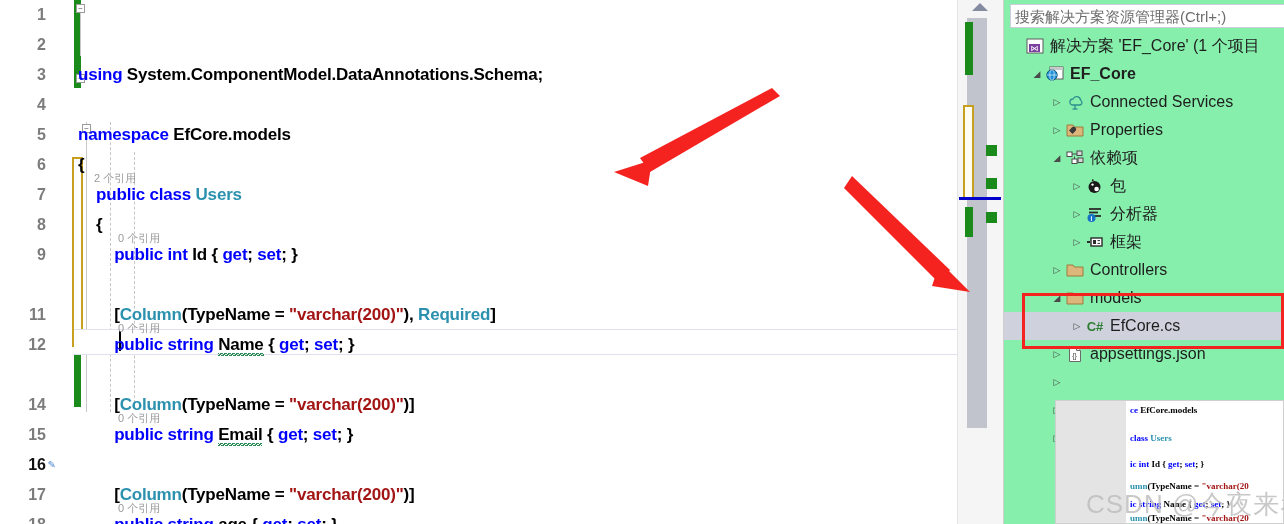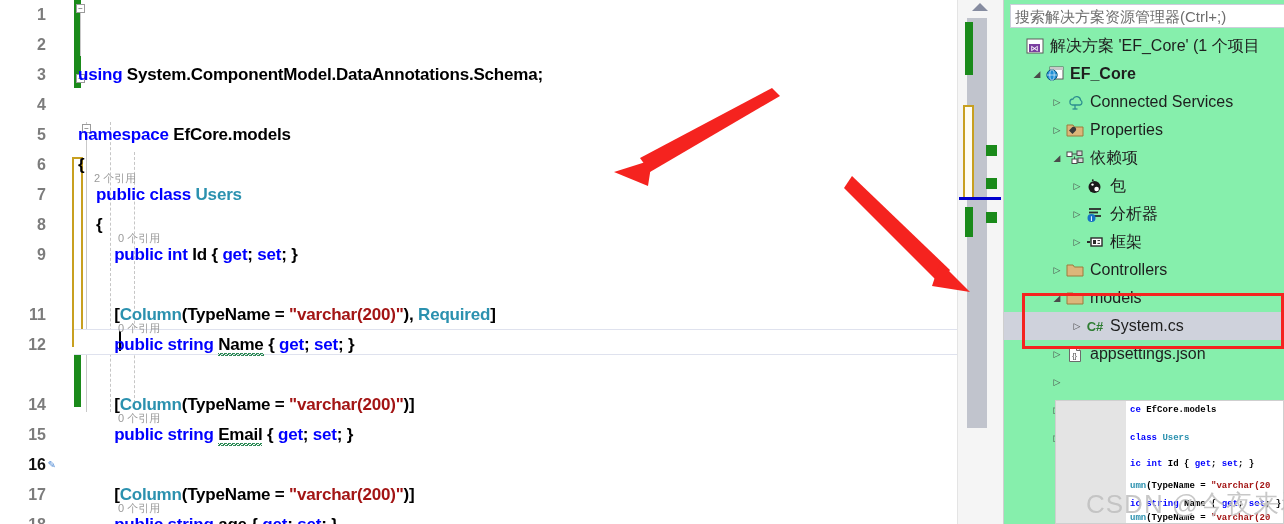--- a/index.html
+++ b/index.html
@@ -162,21 +162,21 @@
     width:229px; height:124px;
     background:#ffffff; border:1px solid #cfcfcf;
     overflow:hidden;
   }
   #preview-blank {
     position:absolute; left:0; top:0; width:70px; height:124px;
     background:#e4e4e4;
   }
   .pv-line {
     position:absolute; left:74px;
-    font-family:Liberation Mono, monospace;
+    font-family:Liberation Serif, serif;
     font-size:9px; font-weight:bold; white-space:nowrap;
   }
   
   #watermark {
     position:absolute; left:1086px; top:487px;
     font-size:26px; color:#bfbfbf; opacity:.85;
     font-family:"Liberation Sans",sans-serif;
     white-space:nowrap; letter-spacing:1px;
     pointer-events:none;
   }
@@ -428,21 +428,21 @@
           <span class="se-lbl">models</span>
         </div>
         <div class="se-row selected" style="top: 280px;">
           <span style="width: 66px; flex: 0 0 auto;"></span>
           <span class="se-exp">▷</span>
           <span class="se-ico">
             <svg width="18" height="18" viewBox="0 0 18 18">
               <text x="9" y="14" font-size="13" fill="#2e7d32" text-anchor="middle" font-family="sans-serif" font-weight="bold">C#</text>
             </svg>
           </span>
-          <span class="se-lbl">System.cs</span>
+          <span class="se-lbl">EfCore.cs</span>
         </div>
         <div class="se-row" style="top: 308px;">
           <span style="width: 46px; flex: 0 0 auto;"></span>
           <span class="se-exp">▷</span>
           <span class="se-ico">
             <svg width="18" height="18" viewBox="0 0 18 18">
               <path d="M3.5 1.5h7l4 4v11h-11z" fill="#fff" stroke="#6b6b6b"></path>
               <path d="M10.5 1.5v4h4" fill="#e3e3e3" stroke="#6b6b6b"></path>
               <text x="8.5" y="13" font-size="7" fill="#3a3a3a" text-anchor="middle" font-family="sans-serif">{}</text>
             </svg>

